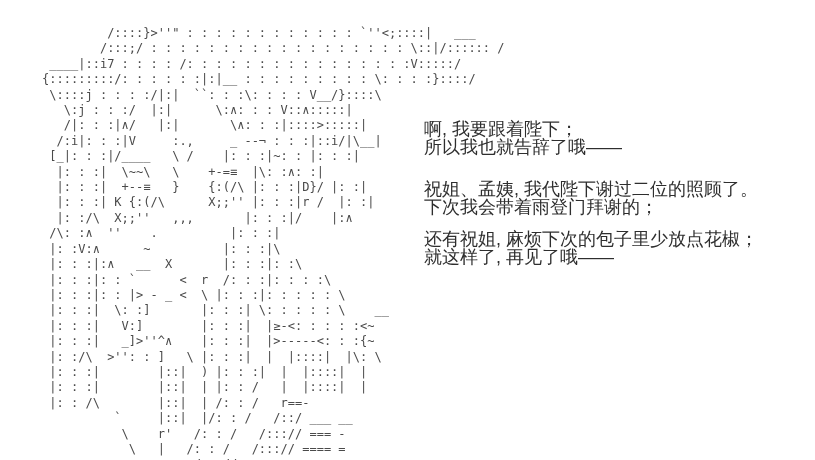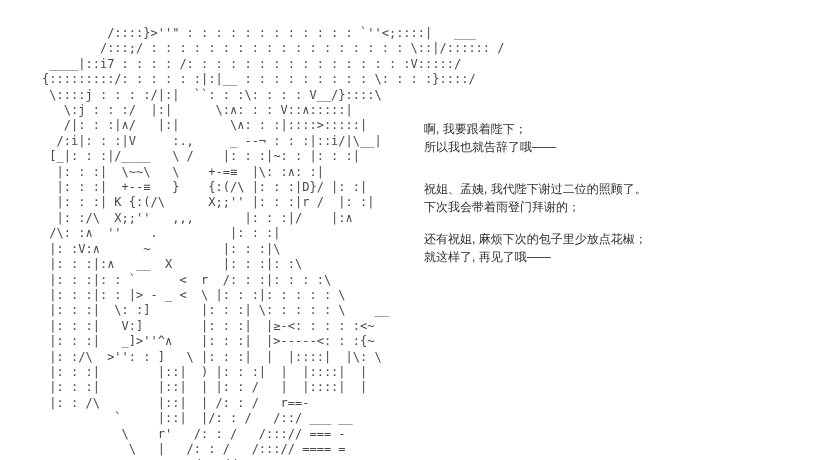--- a/index.html
+++ b/index.html
@@ -25,21 +25,21 @@
     line-height: 15.4px;
     color: #4a4a4a;
     white-space: pre;
     letter-spacing: 0px;
   }
   .dialogue {
     position: absolute;
     left: 424px;
     margin: 0;
     font-family: "Liberation Sans", "DejaVu Sans", sans-serif;
-    font-size: 12px;
+    font-size: 18px;
     line-height: 17.5px;
     color: #2e2e2e;
     white-space: pre;
   }
   .dlg-1 { top: 121px; }
   .dlg-2 { top: 181px; }
   .dlg-3 { top: 231px; }
 </style>
 </head>
 <body>

